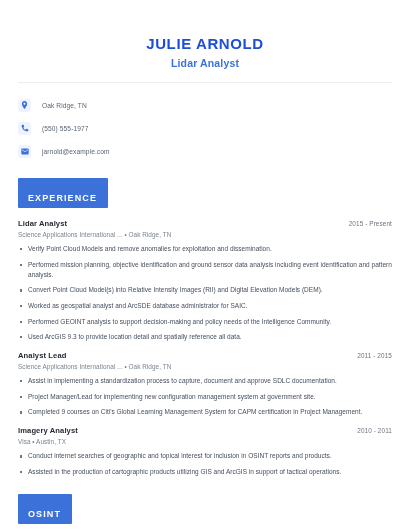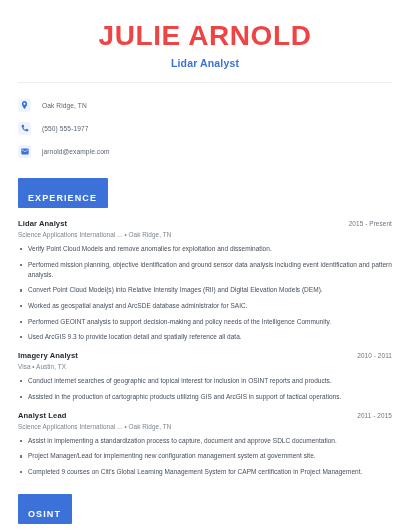--- a/index.html
+++ b/index.html
@@ -15,25 +15,26 @@
     width: 410px;
     height: 530px;
     background: #ffffff;
     overflow: hidden;
     padding: 0 18px;
   }
 
   
   .header { padding-top: 20px; text-align: center; }
   .name {
-    font-size: 28px;
+    font-size: 15px;
     font-weight: bold;
     letter-spacing: 0.6px;
-    color: #ef4444;
+    color: #1d4ed8;
     line-height: 1.15;
+    margin-top: 15px;
   }
   .job-title {
     margin-top: 5px;
     font-size: 10.5px;
     font-weight: bold;
     color: #3b71d8;
     letter-spacing: 0.15px;
   }
   .divider {
     margin-top: 13px;
@@ -205,40 +206,40 @@
           <li class="bullet">Performed mission planning, objective identification and ground sensor data analysis including event identification and pattern analysis.</li>
           <li class="bullet">Convert Point Cloud Model(s) into Relative Intensity Images (RII) and Digital Elevation Models (DEM).</li>
           <li class="bullet">Worked as geospatial analyst and ArcSDE database administrator for SAIC.</li>
           <li class="bullet">Performed GEOINT analysis to support decision-making and policy needs of the Intelligence Community.</li>
           <li class="bullet">Used ArcGIS 9.3 to provide location detail and spatially reference all data.</li>
         </ul>
       </div>
 
       <div class="job">
         <div class="job-head">
-          <span class="job-role">Imagery Analyst</span>
-          <span class="job-dates">2010 - 2011</span>
-        </div>
-        <div class="job-meta">Visa • Austin, TX</div>
-        <ul class="bullets">
-          <li class="bullet">Conduct internet searches of geographic and topical interest for inclusion in OSINT reports and products.</li>
-          <li class="bullet">Assisted in the production of cartographic products utilizing GIS and ArcGIS in support of tactical operations.</li>
-        </ul>
-      </div>
-
-      <div class="job">
-        <div class="job-head">
           <span class="job-role">Analyst Lead</span>
           <span class="job-dates">2011 - 2015</span>
         </div>
         <div class="job-meta">Science Applications International ... • Oak Ridge, TN</div>
         <ul class="bullets">
           <li class="bullet">Assist in implementing a standardization process to capture, document and approve SDLC documentation.</li>
           <li class="bullet">Project Manager/Lead for implementing new configuration management system at government site.</li>
           <li class="bullet">Completed 9 courses on Citi's Global Learning Management System for CAPM certification in Project Management.</li>
+        </ul>
+      </div>
+
+      <div class="job">
+        <div class="job-head">
+          <span class="job-role">Imagery Analyst</span>
+          <span class="job-dates">2010 - 2011</span>
+        </div>
+        <div class="job-meta">Visa • Austin, TX</div>
+        <ul class="bullets">
+          <li class="bullet">Conduct internet searches of geographic and topical interest for inclusion in OSINT reports and products.</li>
+          <li class="bullet">Assisted in the production of cartographic products utilizing GIS and ArcGIS in support of tactical operations.</li>
         </ul>
       </div>
 
     </div>
   </div>
 
   <div class="section">
     <span class="section-badge">OSINT</span>
 
     <div class="skills-wrap">

